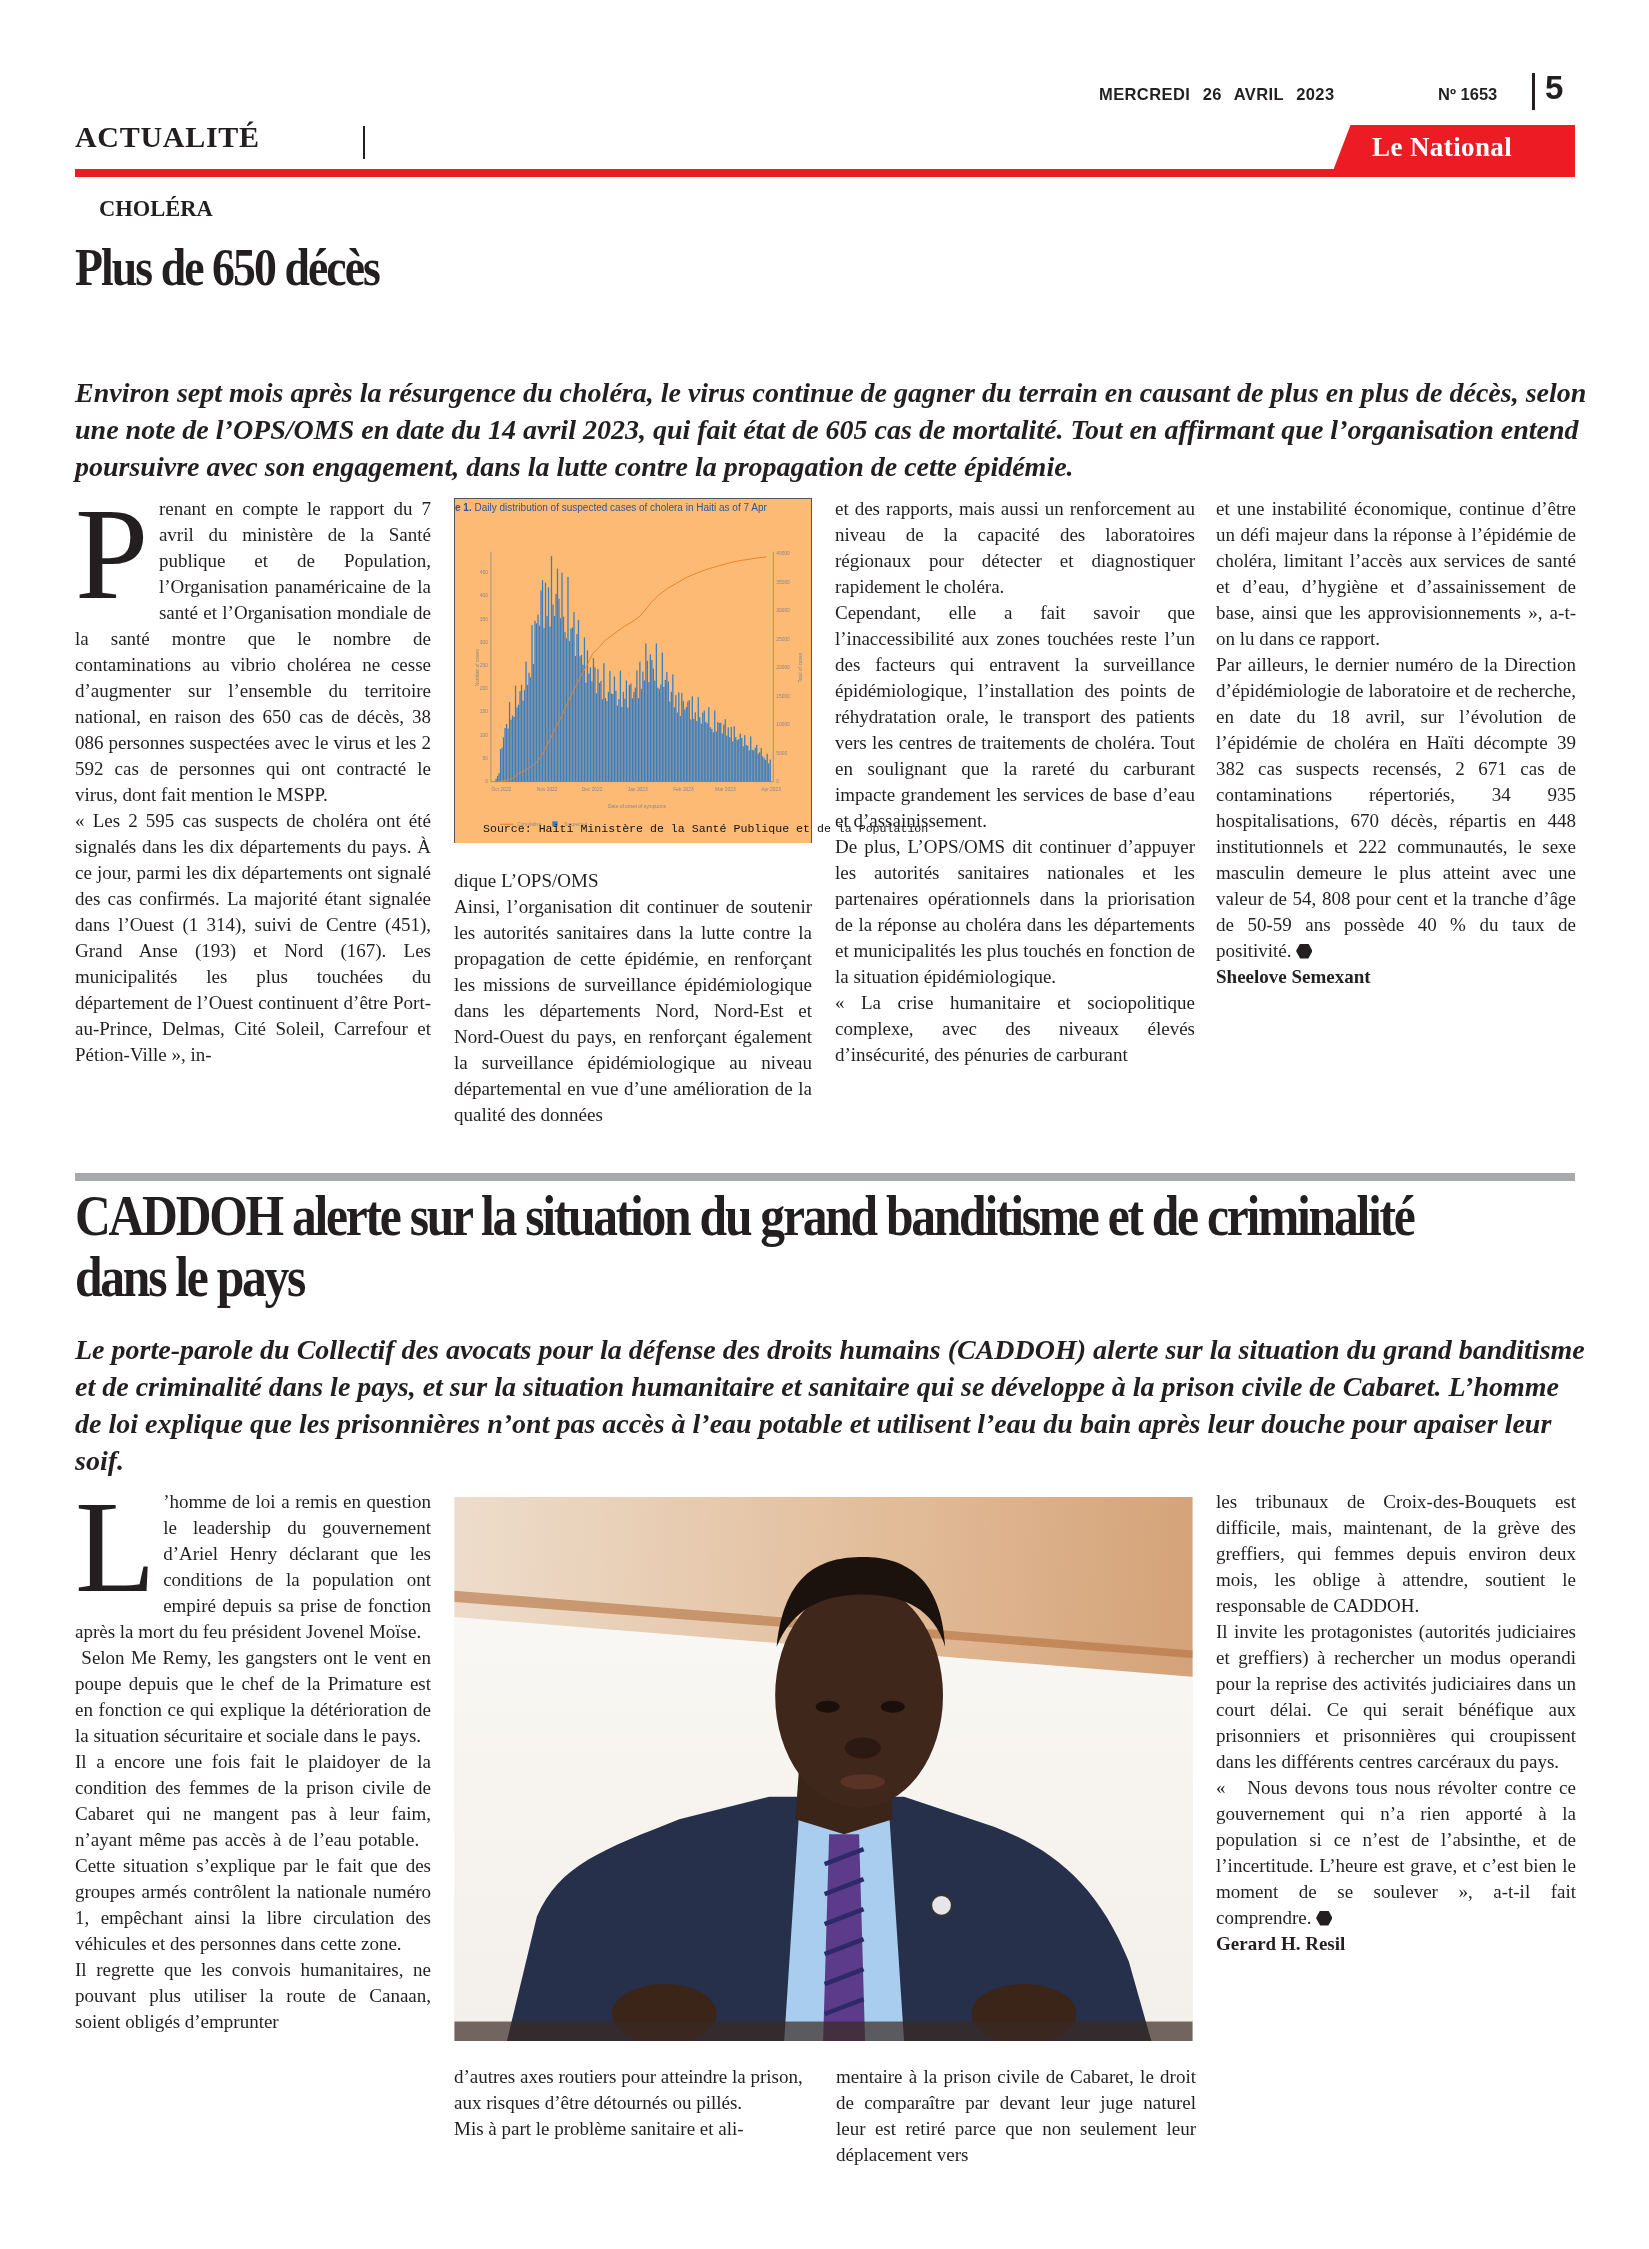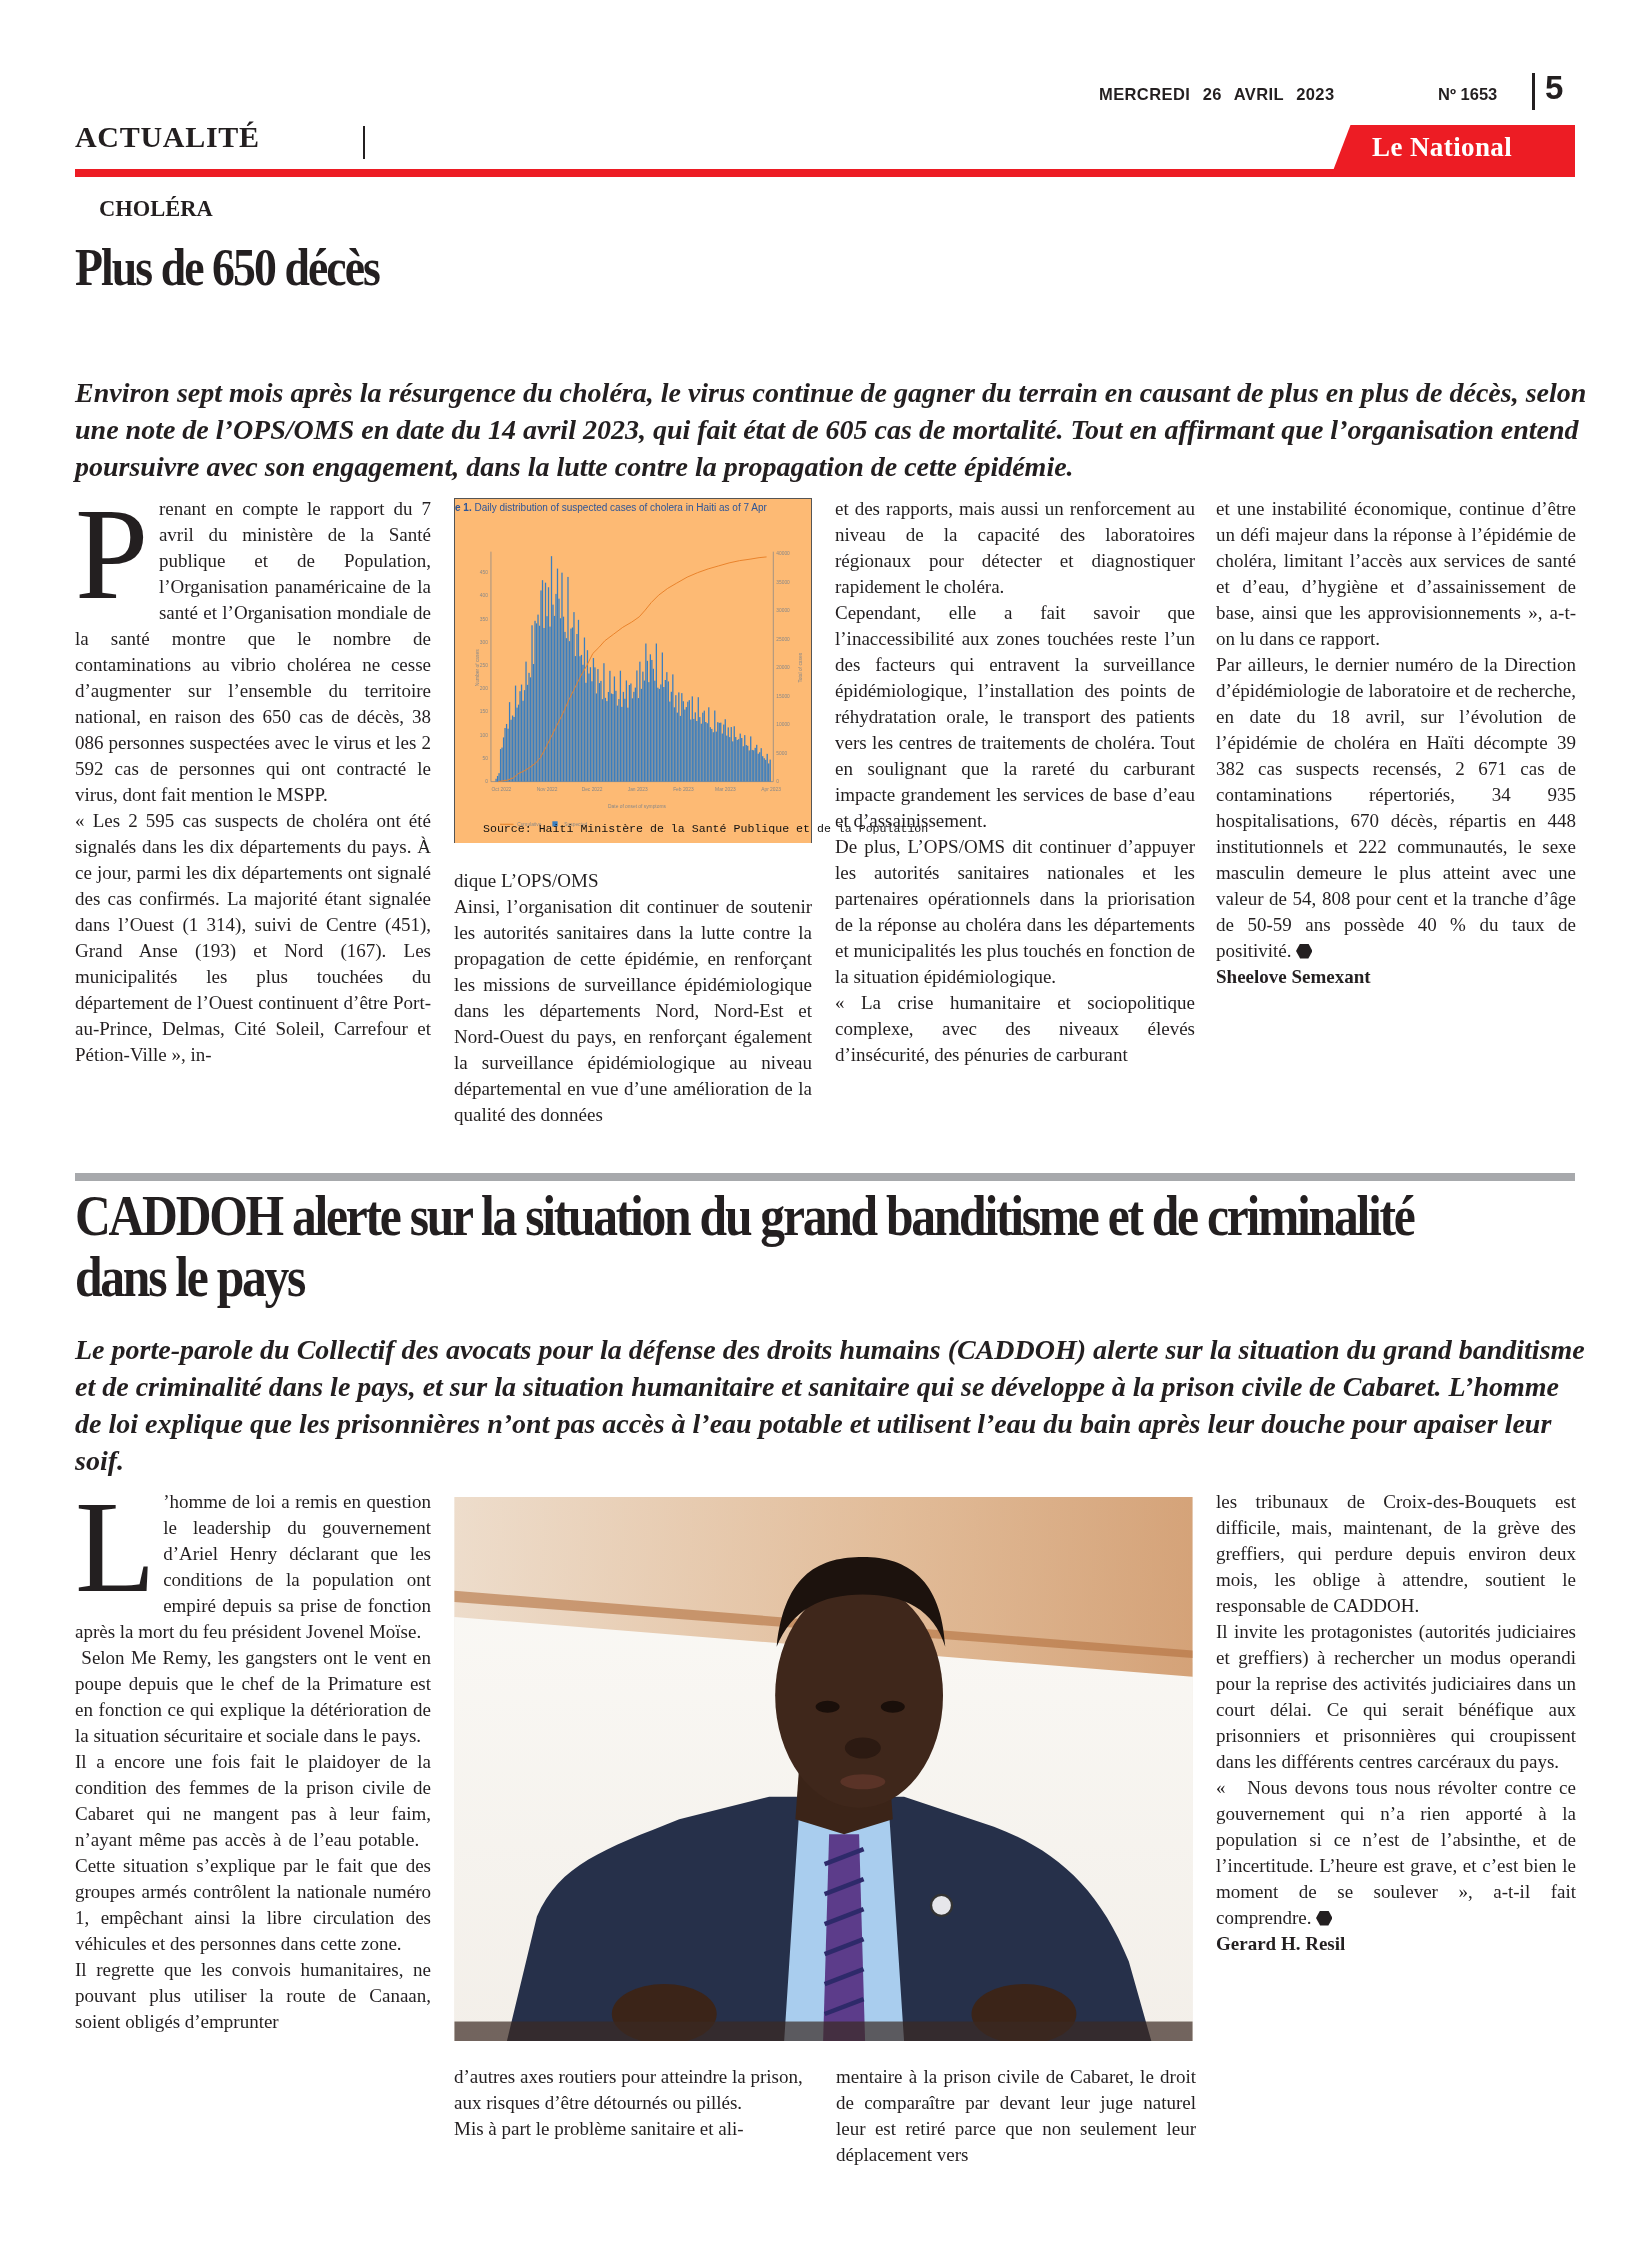--- a/index.html
+++ b/index.html
@@ -395,18 +395,18 @@
 <div class="col c2b">
   <p style="text-align:left;">d’autres axes routiers pour atteindre la prison, aux risques d’être détournés ou pillés.</p>
   <p>Mis à part le problème sanitaire et ali-</p>
 </div>
 
 <div class="col c3b">
   <p>mentaire à la prison civile de Cabaret, le droit de comparaître par devant leur juge naturel leur est retiré parce que non seulement leur déplacement vers</p>
 </div>
 
 <div class="col c4b">
-  <p>les tribunaux de Croix-des-Bouquets est difficile, mais, maintenant, de la grève des greffiers, qui perdure depuis environ deux mois, les oblige à attendre, soutient le responsable de CADDOH.</p>
+  <p>les tribunaux de Croix-des-Bouquets est difficile, mais, maintenant, de la grève des greffiers, qui femmes depuis environ deux mois, les oblige à attendre, soutient le responsable de CADDOH.</p>
   <p>Il invite les protagonistes (autorités judiciaires et greffiers) à rechercher un modus operandi pour la reprise des activités judiciaires dans un court délai. Ce qui serait bénéfique aux prisonniers et prisonnières qui croupissent dans les différents centres carcéraux du pays.</p>
   <p><span>«&nbsp;&nbsp; Nous devons tous nous révolter contre ce gouvernement qui n’a rien apporté à la population si ce n’est de l’absinthe, et de l’incertitude. L’heure est grave, et c’est bien le moment de se soulever », a-t-il fait comprendre.</span><span class="end-mark"></span></p>
   <p class="byline">Gerard H. Resil</p>
 </div>
 
 
 </body></html>

